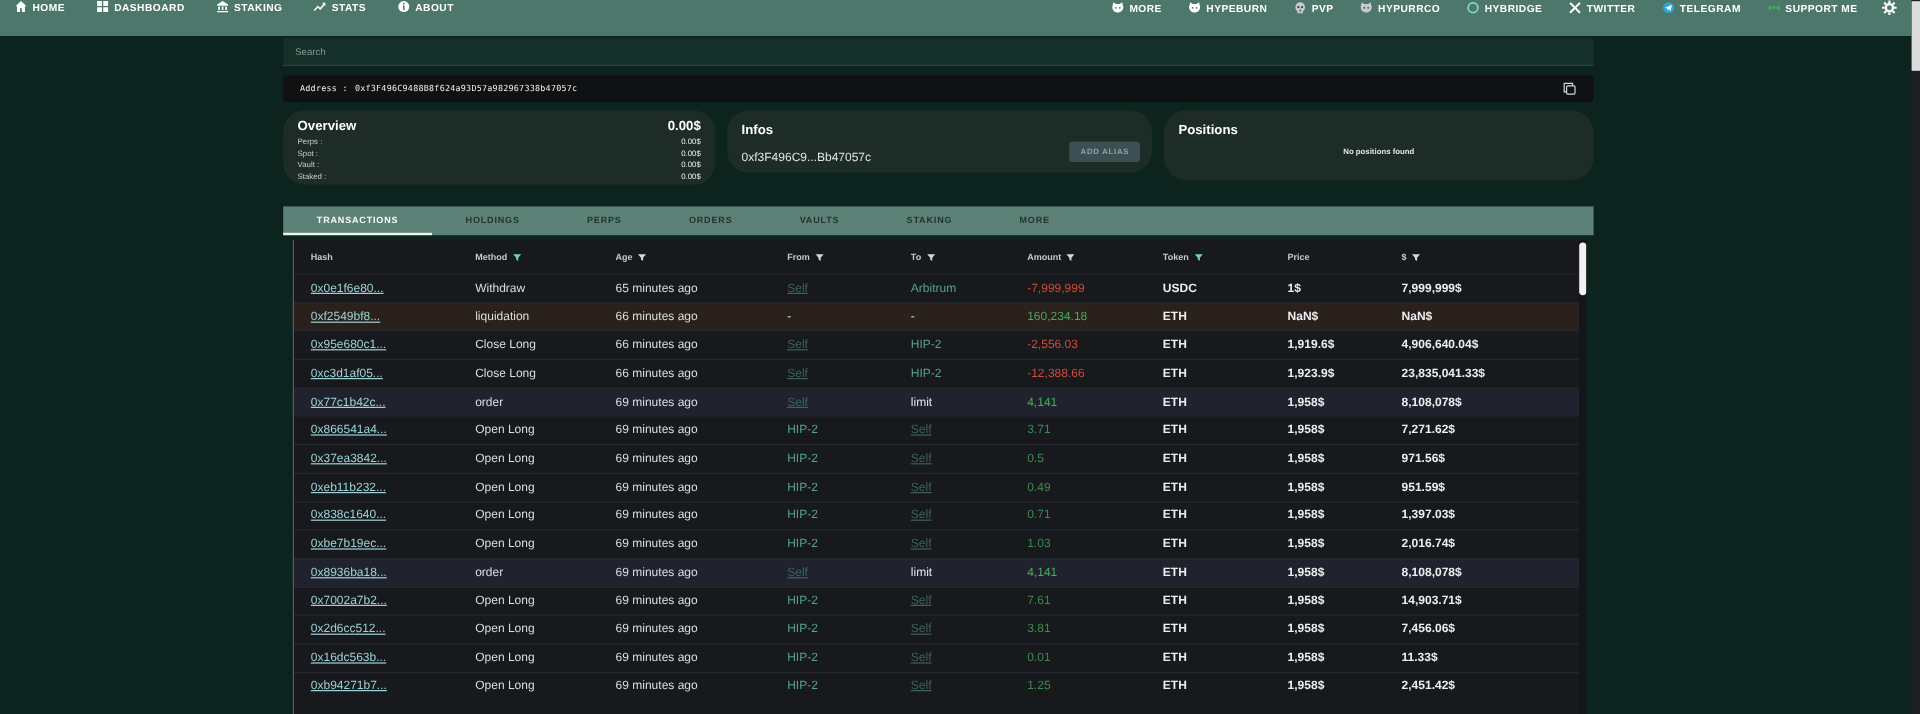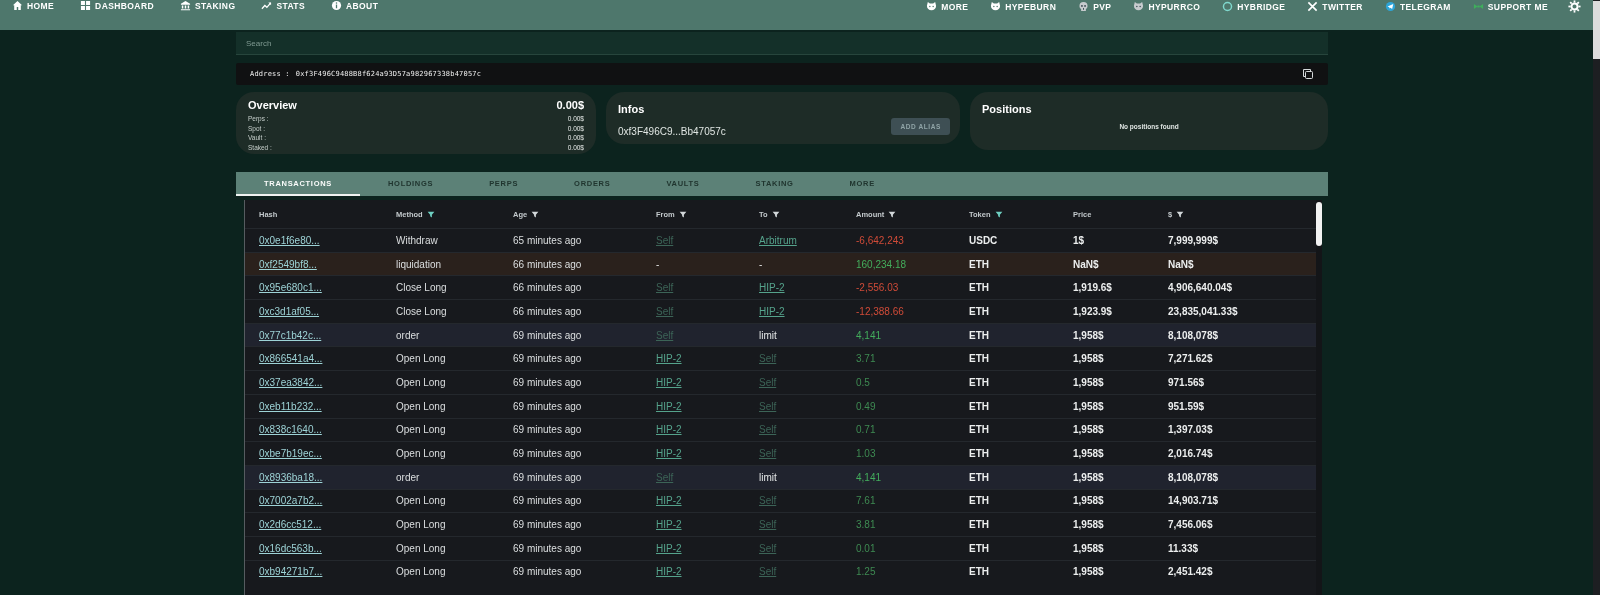--- a/index.html
+++ b/index.html
@@ -48,21 +48,21 @@
   .thead{height:28px;font-size:7.5px;font-weight:bold;color:#c3c9cc}
   .th{display:flex;align-items:flex-end;gap:4px}
   .filter-icon svg{width:8px;height:8px;display:block}
   .filter-icon path{fill:#d3d8da}
   .filter-icon.active path{fill:#6fd0c2}
   .row{height:23.7px;border-top:1px solid #24282d;font-size:10px;color:#dcdfe0}
   .row.liquidation{background:#2a211c}
   .row.order{background:#20232e}
   .hash-link{color:#9dd3d6;text-decoration:underline;cursor:pointer}
   .lnk-dim{color:#3c6457;text-decoration:underline;cursor:pointer}
-  .lnk-bright{color:#55a38c;text-decoration:underline;cursor:pointer}
+  .lnk-bright{color:#55a38c;cursor:pointer}
   .plain{color:#e3e6e6}
   .amt-red{color:#d04b38}
   .amt-green{color:#43ad5c}
   .amt-green-dim{color:#3e8a52}
   .token{font-weight:bold;color:#eceeee}
   .num{font-weight:bold;color:#eceeee}
   
   .tscroll{position:absolute;right:0;top:0;width:6px;height:100%;background:#131518}
   .tscroll .thumb{position:absolute;top:2px;left:0;width:6px;height:44px;background:#f2f2f2;border-radius:3px}
   .oscroll{position:absolute;right:0;top:0;width:7px;height:595px;background:#1d1f22}
@@ -337,21 +337,21 @@
           </span>
         </div>
       </div>
     <div id="tbody">
         <div class="row">
           <div><a class="hash-link">0x0e1f6e80...</a></div>
           <div><span>Withdraw</span></div>
           <div><span>65 minutes ago</span></div>
           <div><span class="lnk-dim">Self</span></div>
           <div><span class="lnk-bright">Arbitrum</span></div>
-          <div><span class="amt-red">-6,642,243</span></div>
+          <div><span class="amt-red">-7,999,999</span></div>
           <div><span class="token">USDC</span></div>
           <div><span class="num">1$</span></div>
           <div><span class="num">7,999,999$</span></div>
         </div>
         <div class="row liquidation">
           <div><a class="hash-link">0xf2549bf8...</a></div>
           <div><span>liquidation</span></div>
           <div><span>66 minutes ago</span></div>
           <div><span class="plain">-</span></div>
           <div><span class="plain">-</span></div>

